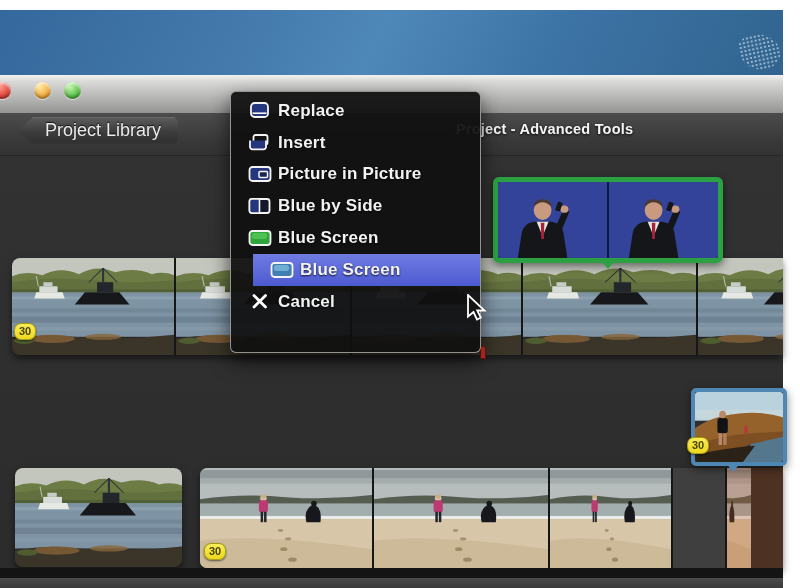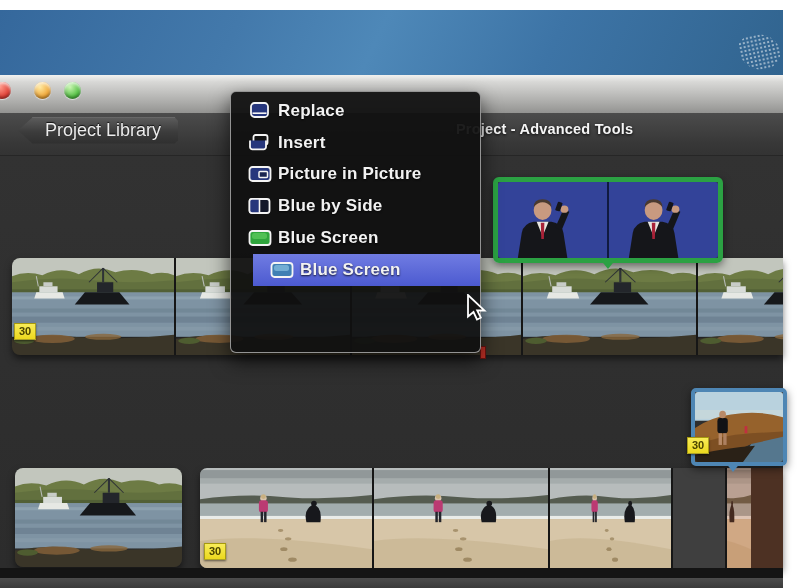--- a/index.html
+++ b/index.html
@@ -63,21 +63,21 @@
     box-shadow:0 3px 8px rgba(0,0,0,.5);z-index:20;}
   .green-clip .pointer{position:absolute;left:50%;margin-left:-9px;top:100%;width:0;height:0;
     border-left:9px solid transparent;border-right:9px solid transparent;border-top:11px solid #2ba143;}
   .blue-clip{left:691px;top:388px;width:88px;height:70px;border:4px solid #4e86b4;border-radius:5px;
     box-shadow:0 3px 8px rgba(0,0,0,.5);z-index:30;}
   .blue-clip .pointer{position:absolute;left:30px;top:100%;width:0;height:0;
     border-left:8px solid transparent;border-right:8px solid transparent;border-top:10px solid #4e86b4;}
 
   
   .badge{position:absolute;background:linear-gradient(#f8ec58,#ecd91e);color:#4a4400;
-    font-size:11px;font-weight:bold;padding:1px 4px 2px 4px;border-radius:0;
+    font-size:11px;font-weight:bold;padding:1px 4px 2px 4px;border-radius:7px;
     border:1px solid rgba(110,100,0,.55);box-shadow:0 1px 2px rgba(0,0,0,.55);z-index:35;}
 
   
   .playhead{position:absolute;left:480px;top:346px;width:4px;height:11px;background:#c23126;
     border:1px solid #6e1410;z-index:22;}
 
   
   .bottom-gap{position:absolute;left:0;top:568px;width:783px;height:10px;background:#141414;}
   .bottom-bar{position:absolute;left:0;top:578px;width:783px;height:10px;
     background:linear-gradient(#4c4c4c,#3a3a3a);}
@@ -342,20 +342,28 @@
     </div>
     <div class="menu-item highlight">
       <span class="ic">
         <svg width="25" height="18">
             <rect x="1.5" y="2" width="21" height="14" rx="3" fill="#3f7fb4" stroke="#f4f4f4" stroke-width="1.8"></rect>
             <rect x="4" y="4" width="15" height="6" rx="2.5" fill="#7fb9dc" opacity=".8"></rect>
           </svg>
       </span>
       <span class="lbl">Blue Screen</span>
     </div>
+    <div class="menu-item">
+      <span class="ic">
+        <svg width="18" height="17">
+            <path d="M3,2.5 L14.5,14 M14.5,2.5 L3,14" stroke="#ffffff" stroke-width="2.8" stroke-linecap="round"></path>
+          </svg>
+      </span>
+      <span class="lbl">Cancel</span>
+    </div>
   </div>
 
   <div class="cursor">
     <svg width="22" height="28" viewBox="0 0 22 28">
       <path d="M2,1 L2,22.5 L7.5,18 L11,25.5 L14.8,23.7 L11.2,16.5 L18.5,16.5 Z" fill="#141414" stroke="#ffffff" stroke-width="1.8"></path>
     </svg>
   </div>
 
 </div>
 

